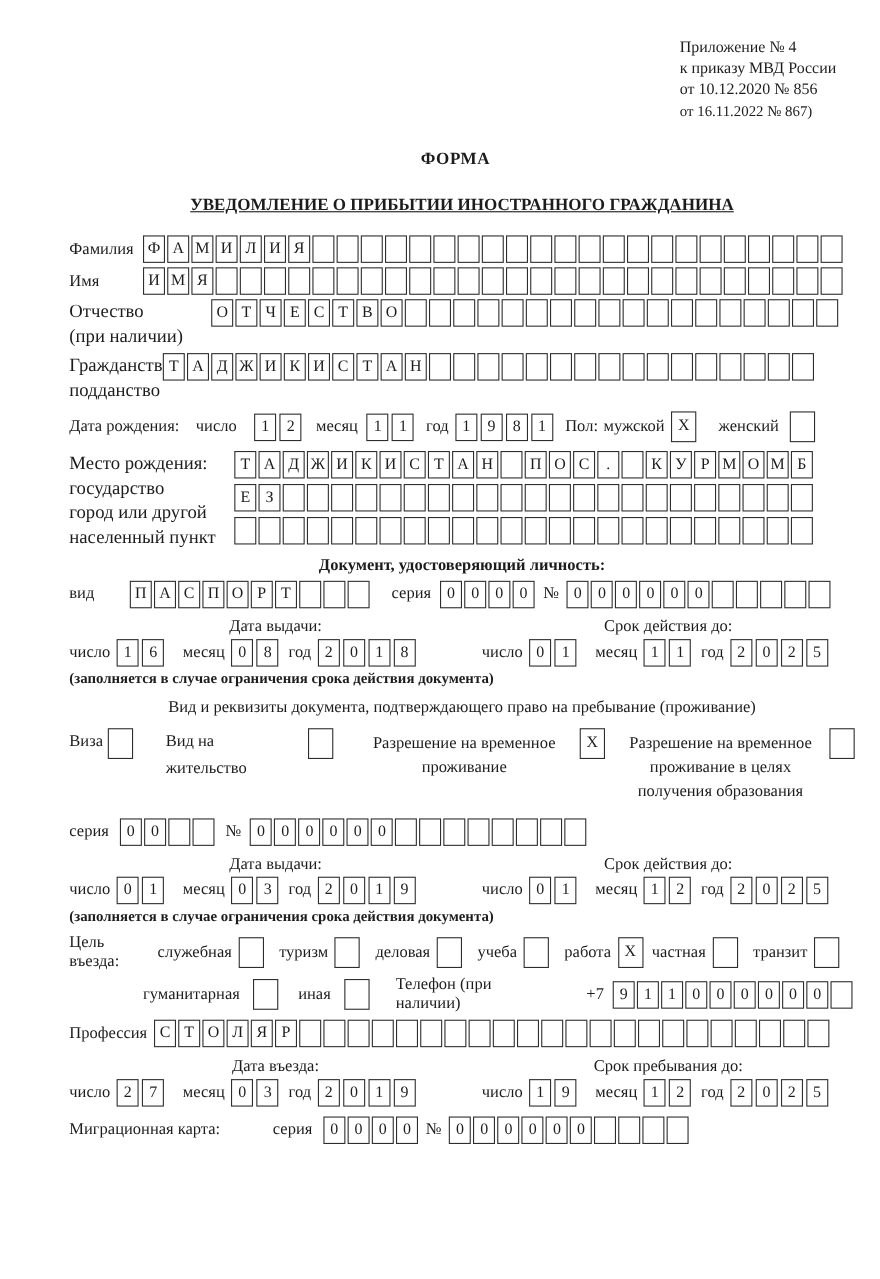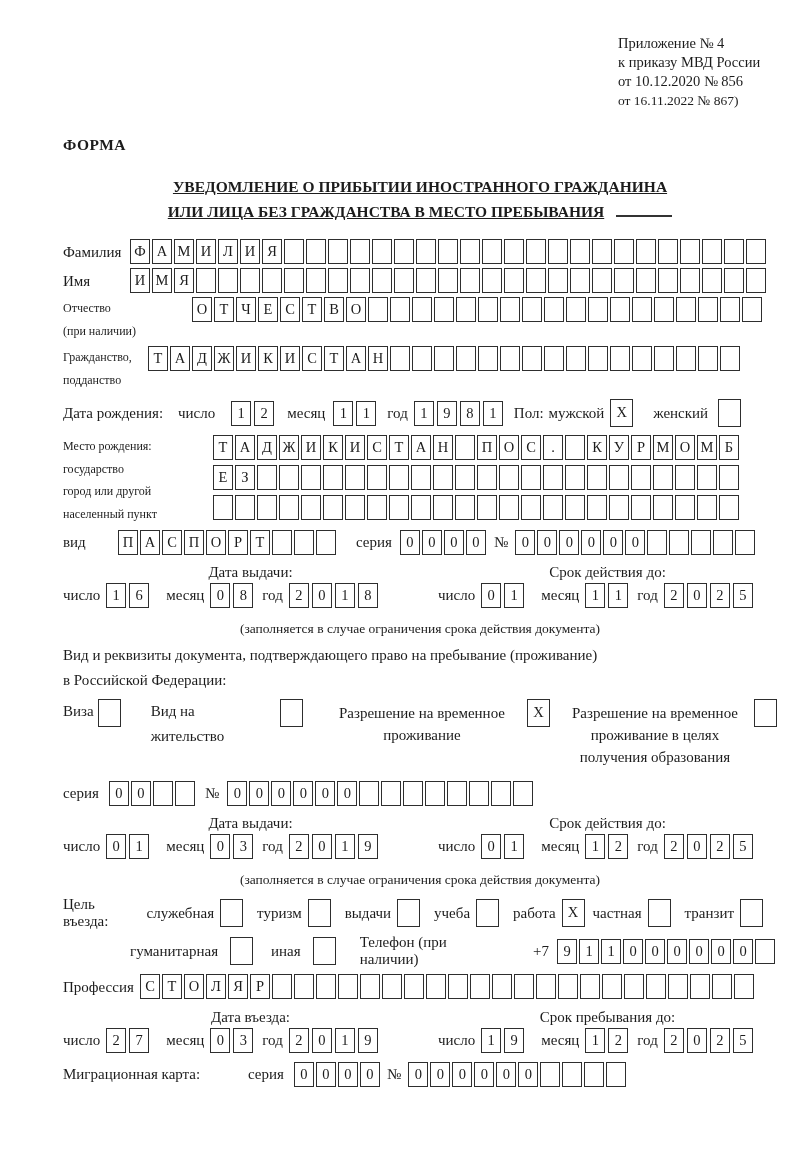--- a/index.html
+++ b/index.html
@@ -5,30 +5,30 @@
   * { margin:0; padding:0; box-sizing:border-box; }
   html,body { background:#fff; }
   .page {
     width:800px; height:1163px; background:#ffffff; overflow:hidden;
     font-family:"Liberation Serif", serif; color:#1c1c1c;
     padding:34px 23px 0 63px; position:relative;
   }
   .appendix { margin-left:555px; font-size:14.5px; line-height:19px; }
   .appendix .rev { font-size:13.5px; }
   .appendix .rev-first { margin-top:4px; }
-  .forma { text-align:left; margin-top:26px; margin-right:12px;
+  .forma { text-align:center; margin-top:26px; margin-right:12px;
            font-weight:bold; font-size:15.5px; letter-spacing:0.5px; }
   .title { text-align:center; margin-top:20px; font-weight:bold; font-size:15.5px; line-height:25px;text-decoration:underline; }
   .title-underline { display:inline-block; width:56px; border-bottom:2.5px solid #333;
                      margin-left:12px; vertical-align:baseline; }
   .sec-heading { text-align:center; margin-top:26px; font-weight:bold; font-size:15px; letter-spacing:0.2px; }
 
   .frow { display:flex; align-items:flex-start; }
   .lbl { font-size:15px; line-height:27px; flex:none; }
-  .lbl-stack { flex:none; font-size:12px; line-height:22.5px; }
+  .lbl-stack { flex:none; font-size:17px; line-height:22.5px; }
   .note { font-size:13.5px; }
 
   .boxes { white-space:nowrap; display:inline-block; line-height:0; }
   .cell {
     display:inline-block; width:20px; height:25px; border:1.6px solid #2e2e2e;
     margin-right:2px; text-align:center; font-size:14.5px; line-height:22px;
     vertical-align:top; font-family:"Liberation Serif", serif; background:#fff;
   }
   .cb .cell { width:23px; height:28px; line-height:25px; margin-right:0; }
   .dt .cell { margin-right:3px; }
@@ -48,23 +48,23 @@
   .doc-heading { text-align:center; font-weight:bold; font-size:15px; margin-top:6px; }
 
   .date-headings { display:flex; font-size:15px; margin-top:8px; }
   .date-headings .h-left  { width:375px; text-align:center; }
   .date-headings .h-right { flex:1; text-align:center; }
   .date-line { display:flex; align-items:center; margin-top:2px; }
   .dgroup { display:flex; align-items:center; }
   .dgroup .dl { font-size:15px; margin-right:6px; }
   .dgroup .gap { width:14px; }
   .dg-left { width:375px; }
-  .note-right { text-align:center; margin-top:13px; }
-
-  .intro { font-size:15px; line-height:25px; }
+  .note-right { text-align:left; margin-top:3px;font-weight:bold; }
+
+  .intro { font-size:15px; line-height:25px;text-align:center; }
   .opt-row { display:flex; align-items:flex-start; margin-top:6px; }
   .opt { display:flex; align-items:flex-start; }
   .opt .olbl { font-size:15px; line-height:25px; }
   .opt .center { text-align:center; line-height:22px; padding-top:3px; }
 
   .purpose-row { display:flex; align-items:center; font-size:15px; }
   .purpose-row .p-lbl { margin-right:6px; }
   .purpose-row .p-box { margin-left:6px; margin-right:14px; }
   .inline-mid { display:flex; align-items:center; }
 </style>
@@ -77,23 +77,20 @@
     <div>Приложение № 4</div>
     <div>к приказу МВД России</div>
     <div>от 10.12.2020 № 856</div>
     <div class="rev">от 16.11.2022 № 867)</div>
   </div>
 
   <div class="forma">ФОРМА</div>
 
   <div class="title">
     <div>УВЕДОМЛЕНИЕ О ПРИБЫТИИ ИНОСТРАННОГО ГРАЖДАНИНА</div>
-    <div>
-      <span>ИЛИ ЛИЦА БЕЗ ГРАЖДАНСТВА В МЕСТО ПРЕБЫВАНИЯ</span><span class="title-underline"></span>
-    </div>
   </div>
 
 
   <div class="frow" style="margin-top:15px;">
     <span class="lbl w-fam">Фамилия</span>
     <span class="boxes"><span class="cell">Ф</span><span class="cell">А</span><span class="cell">М</span><span class="cell">И</span><span class="cell">Л</span><span class="cell">И</span><span class="cell">Я</span><span class="cell"></span><span class="cell"></span><span class="cell"></span><span class="cell"></span><span class="cell"></span><span class="cell"></span><span class="cell"></span><span class="cell"></span><span class="cell"></span><span class="cell"></span><span class="cell"></span><span class="cell"></span><span class="cell"></span><span class="cell"></span><span class="cell"></span><span class="cell"></span><span class="cell"></span><span class="cell"></span><span class="cell"></span><span class="cell"></span><span class="cell"></span><span class="cell"></span></span>
   </div>
 
   <div class="frow mt2">
     <span class="lbl w-fam">Имя</span>
@@ -138,20 +135,21 @@
       <div>город или другой</div>
       <div>населенный пункт</div>
     </div>
     <div class="box-stack">
       <span class="boxes"><span class="cell">Т</span><span class="cell">А</span><span class="cell">Д</span><span class="cell">Ж</span><span class="cell">И</span><span class="cell">К</span><span class="cell">И</span><span class="cell">С</span><span class="cell">Т</span><span class="cell">А</span><span class="cell">Н</span><span class="cell"></span><span class="cell">П</span><span class="cell">О</span><span class="cell">С</span><span class="cell">.</span><span class="cell"></span><span class="cell">К</span><span class="cell">У</span><span class="cell">Р</span><span class="cell">М</span><span class="cell">О</span><span class="cell">М</span><span class="cell">Б</span></span>
       <span class="boxes"><span class="cell">Е</span><span class="cell">З</span><span class="cell"></span><span class="cell"></span><span class="cell"></span><span class="cell"></span><span class="cell"></span><span class="cell"></span><span class="cell"></span><span class="cell"></span><span class="cell"></span><span class="cell"></span><span class="cell"></span><span class="cell"></span><span class="cell"></span><span class="cell"></span><span class="cell"></span><span class="cell"></span><span class="cell"></span><span class="cell"></span><span class="cell"></span><span class="cell"></span><span class="cell"></span><span class="cell"></span></span>
       <span class="boxes"><span class="cell"></span><span class="cell"></span><span class="cell"></span><span class="cell"></span><span class="cell"></span><span class="cell"></span><span class="cell"></span><span class="cell"></span><span class="cell"></span><span class="cell"></span><span class="cell"></span><span class="cell"></span><span class="cell"></span><span class="cell"></span><span class="cell"></span><span class="cell"></span><span class="cell"></span><span class="cell"></span><span class="cell"></span><span class="cell"></span><span class="cell"></span><span class="cell"></span><span class="cell"></span><span class="cell"></span></span>
     </div>
   </div>
 
+  <div class="doc-heading">Документ, удостоверяющий личность:</div>
 
   <div class="inline-mid mt4">
     <span class="lbl w-vid">вид</span>
     <span class="boxes"><span class="cell">П</span><span class="cell">А</span><span class="cell">С</span><span class="cell">П</span><span class="cell">О</span><span class="cell">Р</span><span class="cell">Т</span><span class="cell"></span><span class="cell"></span><span class="cell"></span></span>
     <span class="lbl" style="margin:0 8px 0 18px;">серия</span>
     <span class="boxes"><span class="cell">0</span><span class="cell">0</span><span class="cell">0</span><span class="cell">0</span></span>
     <span class="lbl" style="margin:0 7px 0 6px;">№</span>
     <span class="boxes"><span class="cell">0</span><span class="cell">0</span><span class="cell">0</span><span class="cell">0</span><span class="cell">0</span><span class="cell">0</span><span class="cell"></span><span class="cell"></span><span class="cell"></span><span class="cell"></span><span class="cell"></span></span>
   </div>
 
@@ -175,21 +173,20 @@
       <span class="gap"></span>
       <span class="dl">месяц</span>
       <span class="boxes dt"><span class="cell">1</span><span class="cell">1</span></span>
       <span class="dl" style="margin-left:6px;">год</span>
       <span class="boxes dt"><span class="cell">2</span><span class="cell">0</span><span class="cell">2</span><span class="cell">5</span></span>
     </div>
   </div>
   <div class="note note-right">(заполняется в случае ограничения срока действия документа)</div>
 
   <div class="intro mt6">Вид и реквизиты документа, подтверждающего право на пребывание (проживание)</div>
-  <div class="intro">в Российской Федерации:</div>
 
   <div class="opt-row">
     <div class="opt">
       <span class="olbl" style="margin-right:4px;">Виза</span>
       <span class="boxes cb"><span class="cell"></span></span>
     </div>
     <div class="opt" style="margin-left:30px;">
       <span class="olbl" style="margin-right:12px;">Вид на жительство</span>
       <span class="boxes cb"><span class="cell"></span></span>
     </div>
@@ -235,21 +232,21 @@
     </div>
   </div>
   <div class="note note-right">(заполняется в случае ограничения срока действия документа)</div>
 
   <div class="purpose-row mt8">
     <span class="p-lbl">Цель въезда:</span>
     <span>служебная</span>
     <span class="boxes cb p-box"><span class="cell"></span></span>
     <span>туризм</span>
     <span class="boxes cb p-box"><span class="cell"></span></span>
-    <span>выдачи</span>
+    <span>деловая</span>
     <span class="boxes cb p-box"><span class="cell"></span></span>
     <span>учеба</span>
     <span class="boxes cb p-box"><span class="cell"></span></span>
     <span>работа</span>
     <span class="boxes cb p-box" style="margin-right:8px;"><span class="cell">X</span></span>
     <span>частная</span>
     <span class="boxes cb p-box"><span class="cell"></span></span>
     <span>транзит</span>
     <span class="boxes cb p-box"><span class="cell"></span></span>
   </div>

